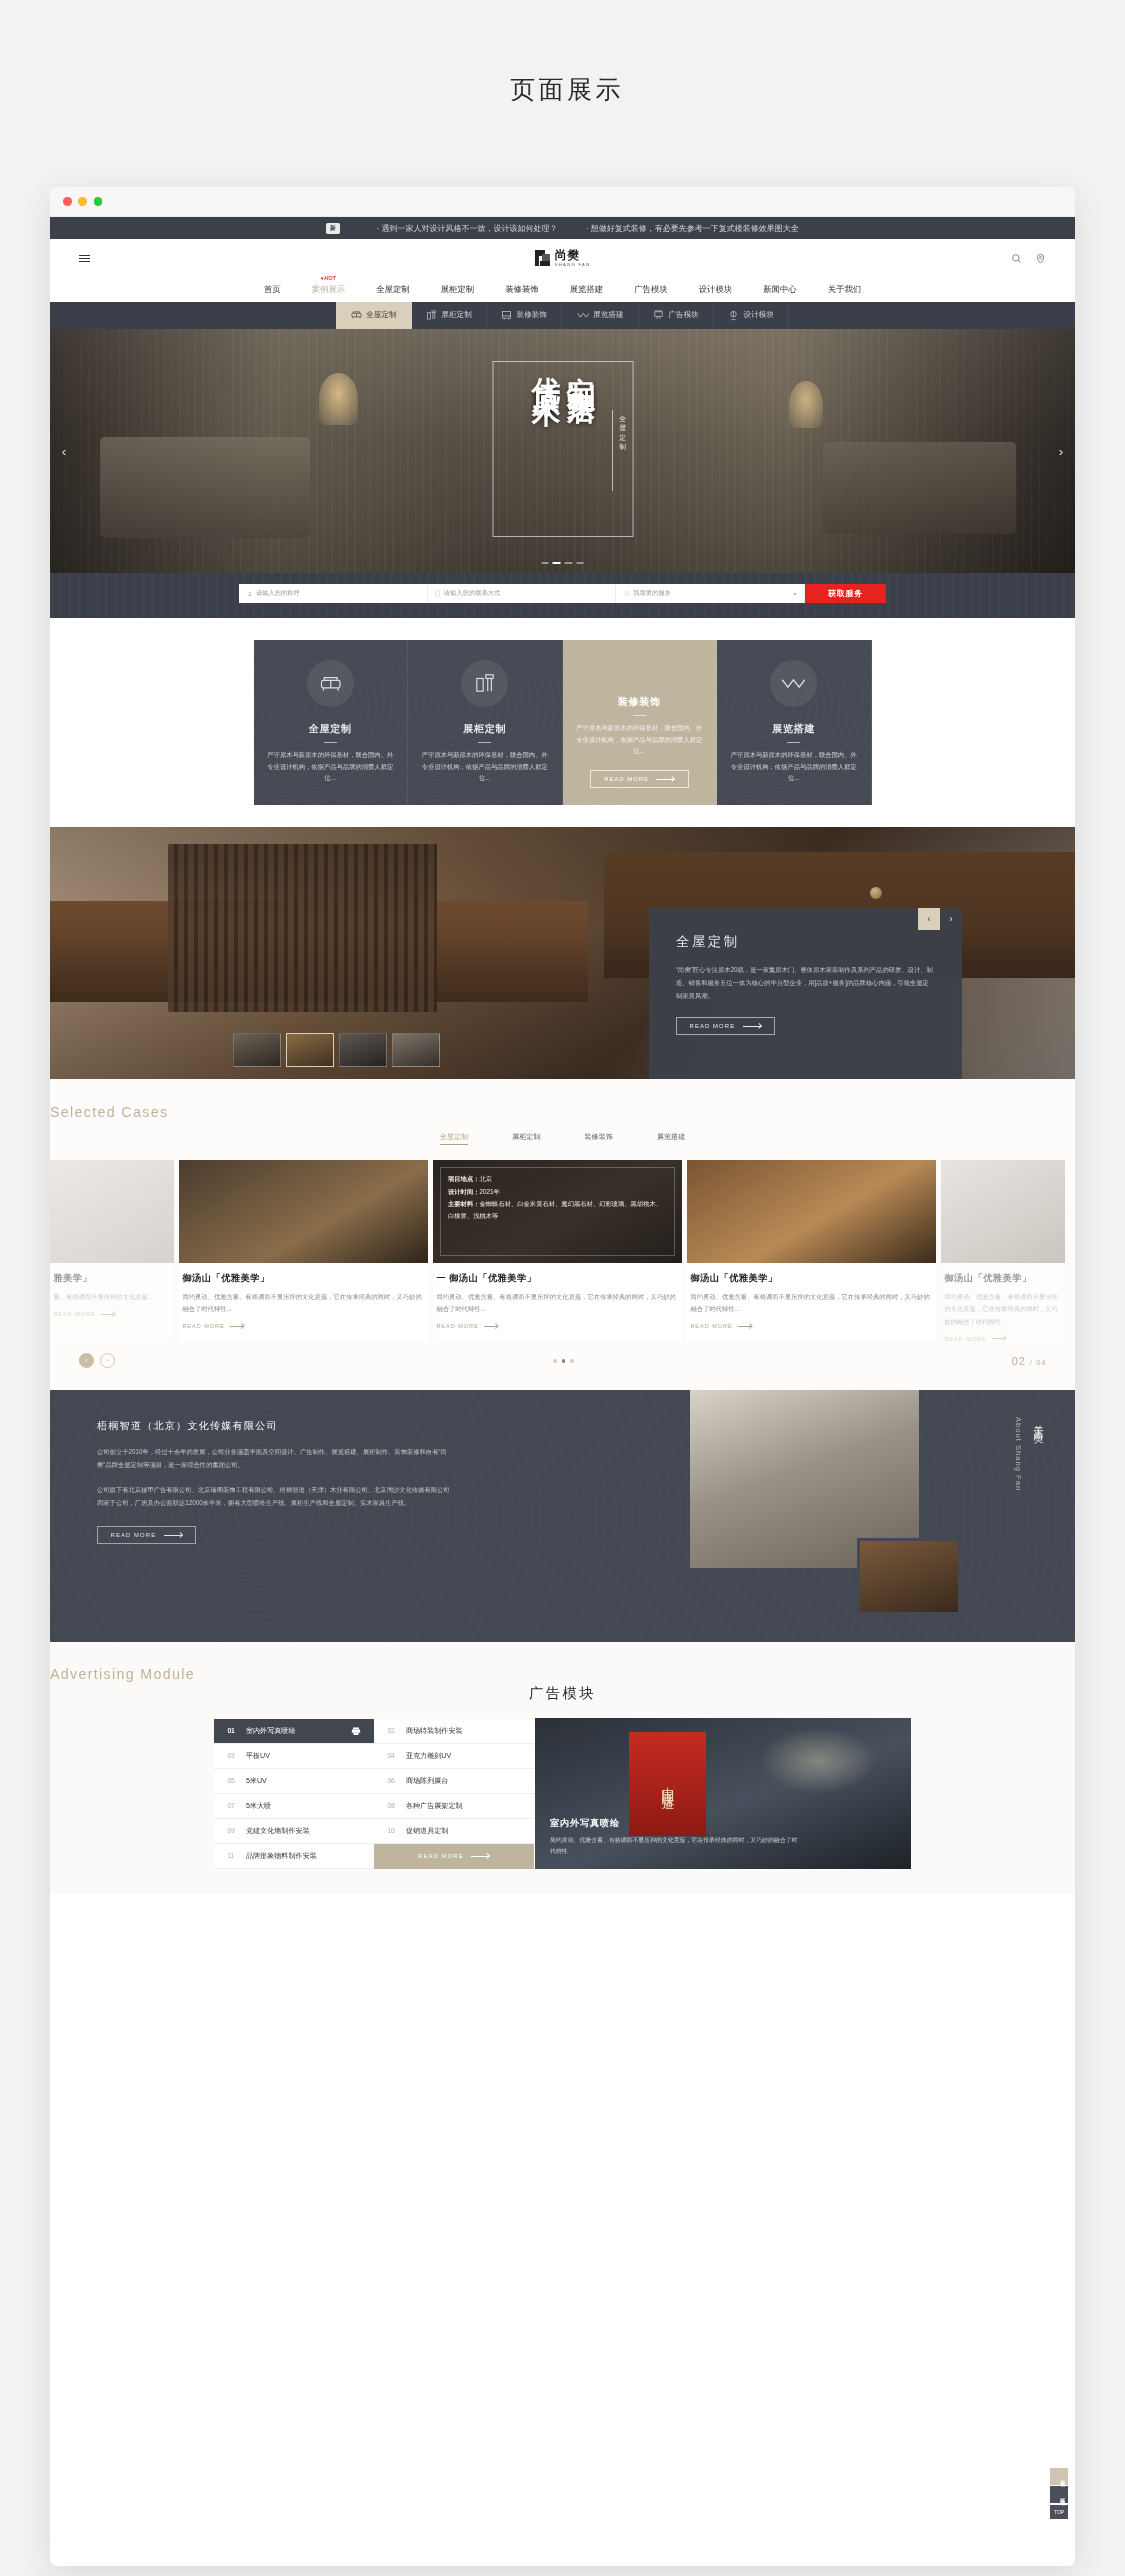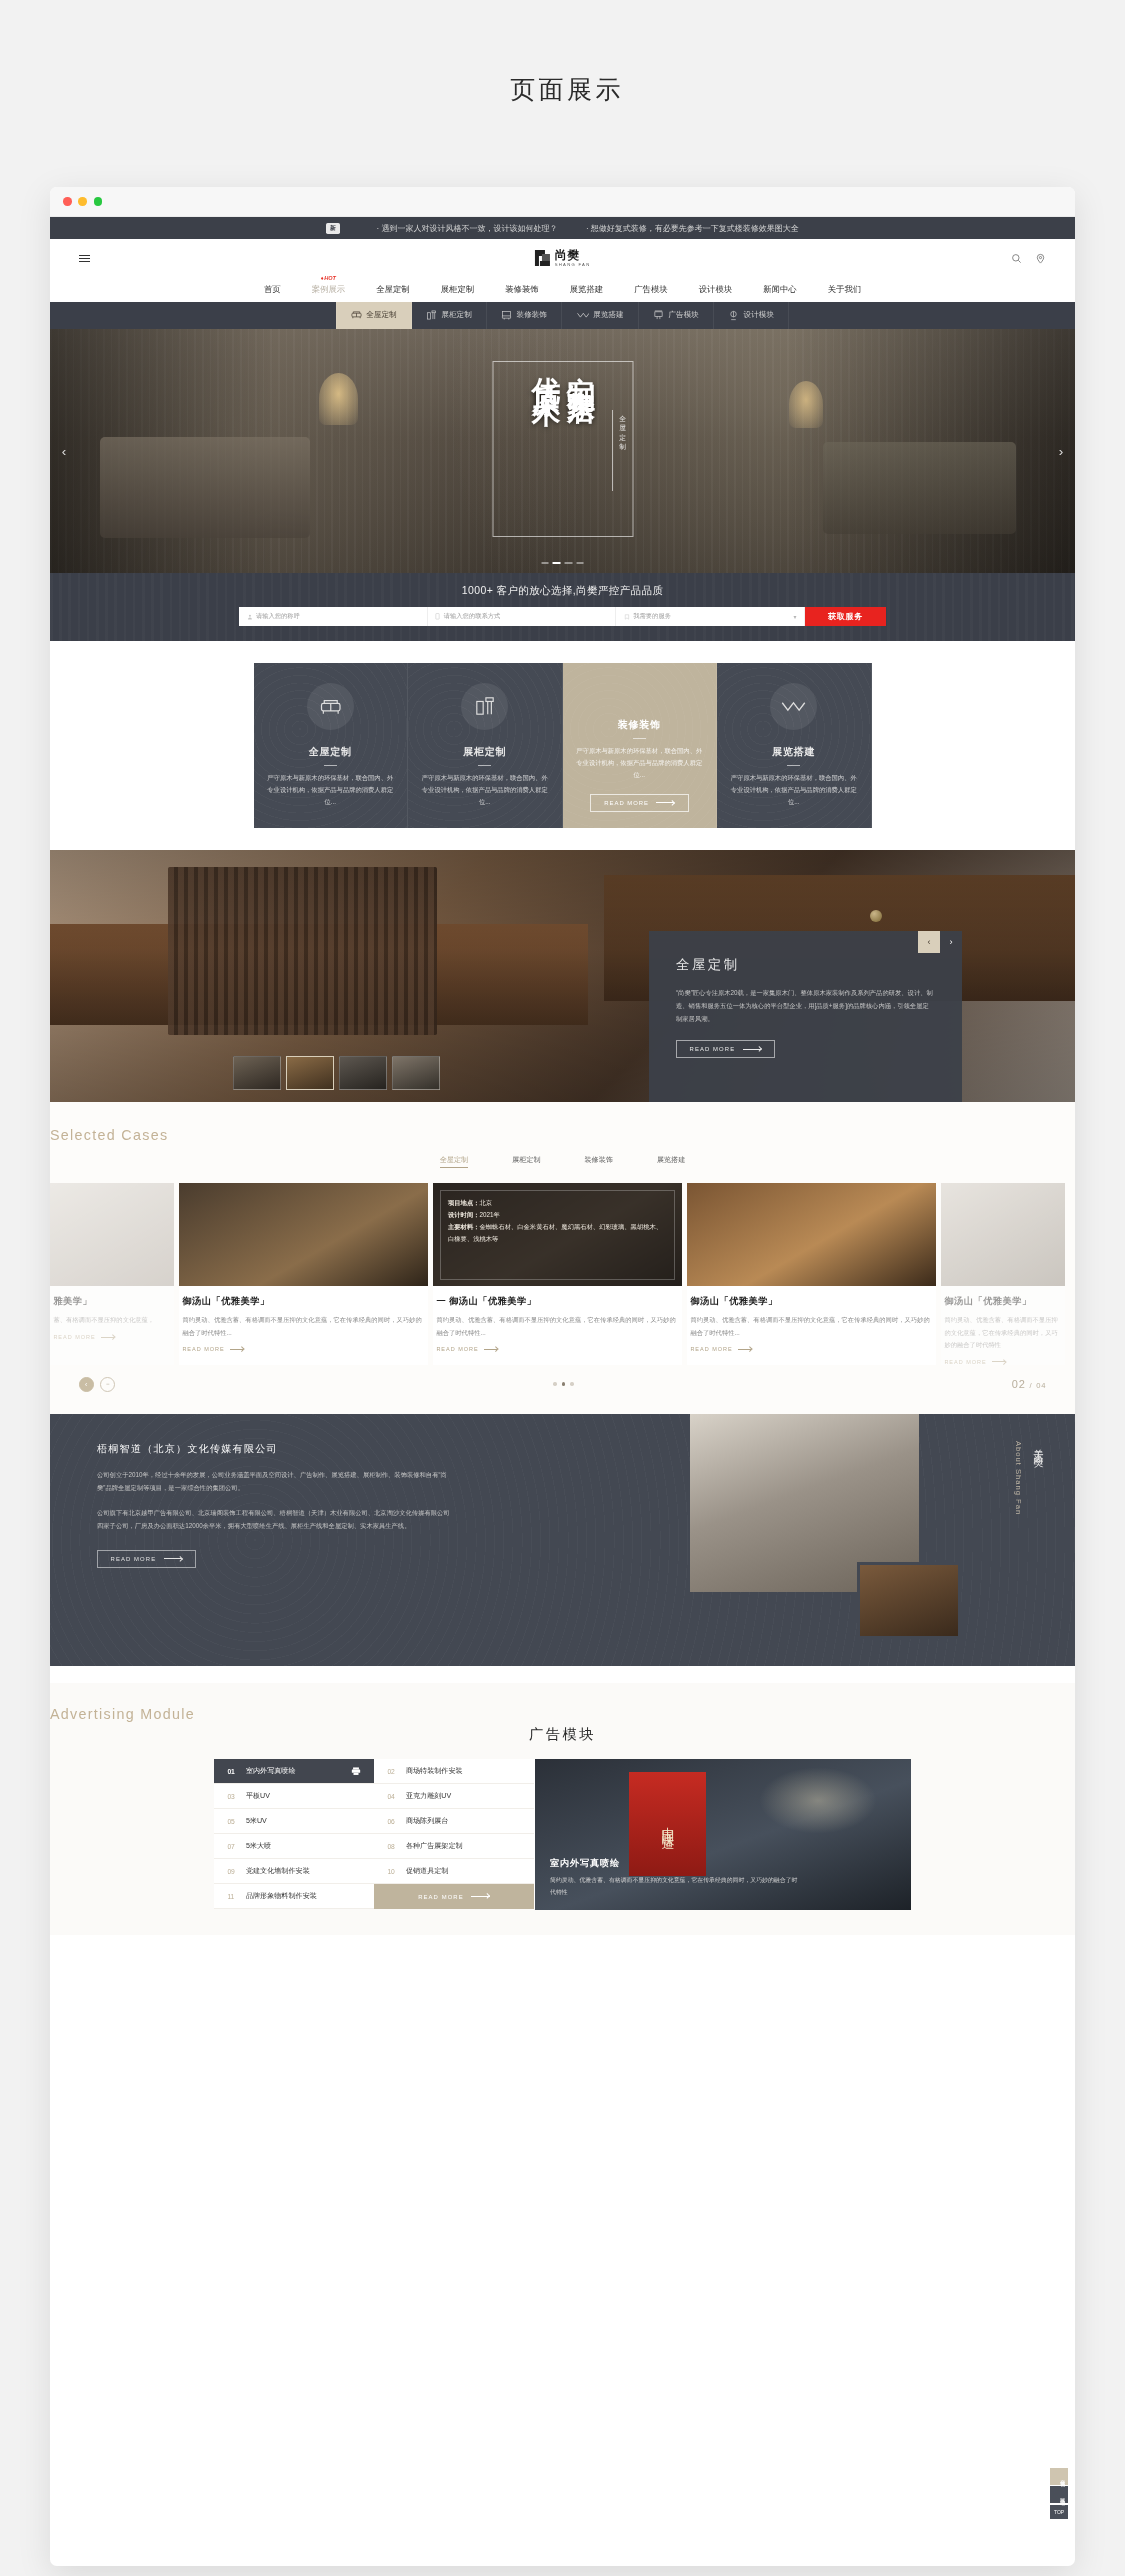--- a/index.html
+++ b/index.html
@@ -276,21 +276,21 @@
      border-top:0.8px solid currentColor;border-right:0.8px solid currentColor;transform:rotate(45deg);}
   .about-img { position: absolute; right: 156px; top: 0; width: 229px; height: 178px;
      background: linear-gradient(160deg,#d8d2c8,#9a9288 45%,#6c645a); }
   .about-img2 { position: absolute; right: 114px; top: 148px; width: 104px; height: 77px;
      background: linear-gradient(160deg,#7a5a3c,#3a2a1c); border: 3.4px solid #434852; }
   .about-vert { position: absolute; right: 30px; top: 27px; display: flex; gap: 8.4px; }
   .about-vert .v1 { writing-mode: vertical-rl; font-size: 10px; color: #e6e6e6; letter-spacing: 2.5px; }
   .about-vert .v2 { writing-mode: vertical-rl; font-size: 7.6px; color: #bdb4a4; letter-spacing: 1px; }
 
   
-  .adv { background: #fbfaf8; padding: 23.5px 0 25px; position: relative; margin-top: 17px; }
+  .adv { background: #fbfaf8; padding: 23.5px 0 25px; position: relative; }
   .adv-row { display: flex; width: 697px; margin: 15px auto 0; align-items: center; }
   .adv-list { width: 321px; background: #fff; }
   .adv-item {
     display: flex; align-items: center; height: 25px; padding: 0 13.4px; font-size: 7.1px;
     border-bottom: 0.8px solid #f1eee9; color: #333; gap: 6.7px;
   }
   .adv-item .no { color: #bbae95; font-size: 6.7px; min-width: 11.8px; }
   .adv-item.on { background: #42464f; color: #fff; }
   .adv-item.on .no { color: #fff; font-weight: 700; }
   .adv-item.on .pic { margin-left: auto; }
@@ -446,21 +446,20 @@
     <div class="arrow-r">›</div>
     <div class="hero-dots">
         <i></i>
         <i class="on"></i>
         <i></i>
         <i></i>
       </div>
   </div>
 
   <div class="cta">
-    <div class="cta-title">1000+ 客户的放心选择,尚樊严控产品品质</div>
     <div class="cta-form">
       <div class="fld">
         <svg width="5.9" height="5.9" viewBox="0 0 24 24" fill="#999">
             <circle cx="12" cy="7" r="4"></circle>
             <path d="M4 22c0-4.4 3.6-8 8-8s8 3.6 8 8z"></path>
           </svg>
         <span>请输入您的称呼</span>
       </div>
       <div class="fld">
         <svg width="5" height="6.7" viewBox="0 0 16 24" fill="none" stroke="#999" stroke-width="2">

